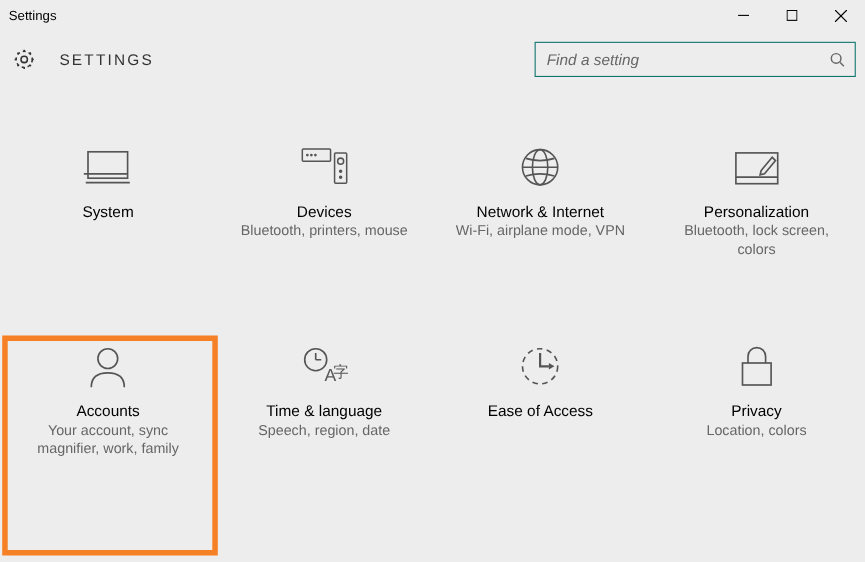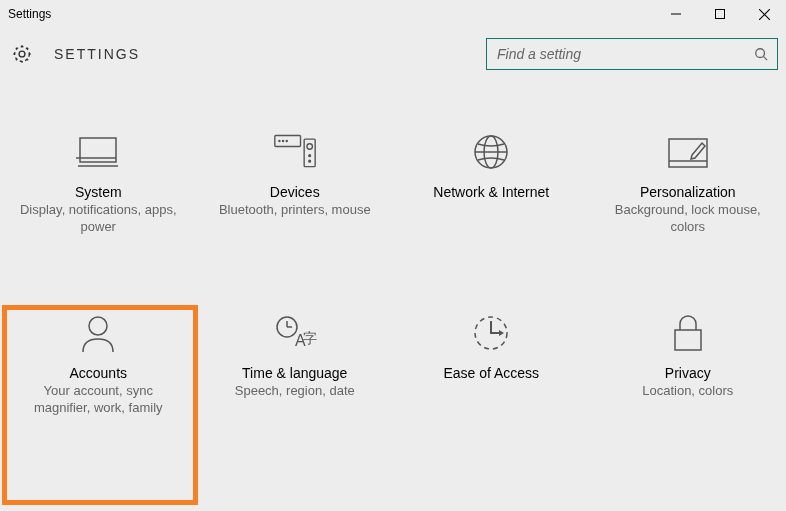--- a/index.html
+++ b/index.html
@@ -159,21 +159,20 @@
 
   <div class="tile">
     <div class="tile-icon">
       <svg width="44" height="36" viewBox="0 0 44 36">
           <rect x="4" y="4" width="36" height="24"></rect>
           <line x="4" y1="28" x2="40" y2="28" transform="translate(0,-4)"></line>
           <line x1="2" y1="32" x2="42" y2="32"></line>
         </svg>
     </div>
     <div class="tile-title">System</div>
-    <div class="tile-desc">Display, notifications, apps, power</div>
   </div>
 
   <div class="tile">
     <div class="tile-icon">
       <svg width="48" height="40" viewBox="0 0 48 40">
           <rect x="2" y="2" width="28" height="12" rx="1"></rect>
           <circle cx="7" cy="8" r="0.6" fill="currentColor"></circle>
           <circle cx="11" cy="8" r="0.6" fill="currentColor"></circle>
           <circle cx="15" cy="8" r="0.6" fill="currentColor"></circle>
           <rect x="34" y="6" width="12" height="30" rx="1"></rect>
@@ -189,32 +188,33 @@
   <div class="tile">
     <div class="tile-icon">
       <svg width="40" height="40" viewBox="0 0 40 40">
           <circle cx="20" cy="20" r="16"></circle>
           <ellipse cx="20" cy="20" rx="7" ry="16"></ellipse>
           <line x1="4" y1="20" x2="36" y2="20"></line>
           <path d="M7 12 Q20 16 33 12 M7 28 Q20 24 33 28"></path>
         </svg>
     </div>
     <div class="tile-title">Network &amp; Internet</div>
+    <div class="tile-desc">Wi-Fi, airplane mode, VPN</div>
   </div>
 
   <div class="tile">
     <div class="tile-icon">
       <svg width="44" height="38" viewBox="0 0 44 38">
           <rect x="3" y="6" width="38" height="28"></rect>
           <line x1="3" y1="28" x2="41" y2="28"></line>
           <path d="M26 22 L36 10 L39 13 L29 25 L25 26 Z"></path>
         </svg>
     </div>
     <div class="tile-title">Personalization</div>
-    <div class="tile-desc">Background, lock mouse, colors</div>
+    <div class="tile-desc">Bluetooth, lock screen, colors</div>
   </div>
 
   <div class="tile" id="tile-4">
     <div class="tile-icon">
       <svg width="40" height="42" viewBox="0 0 40 42">
           <circle cx="20" cy="14" r="9"></circle>
           <path d="M5 40 Q5 27 20 27 Q35 27 35 40"></path>
         </svg>
     </div>
     <div class="tile-title">Accounts</div>

